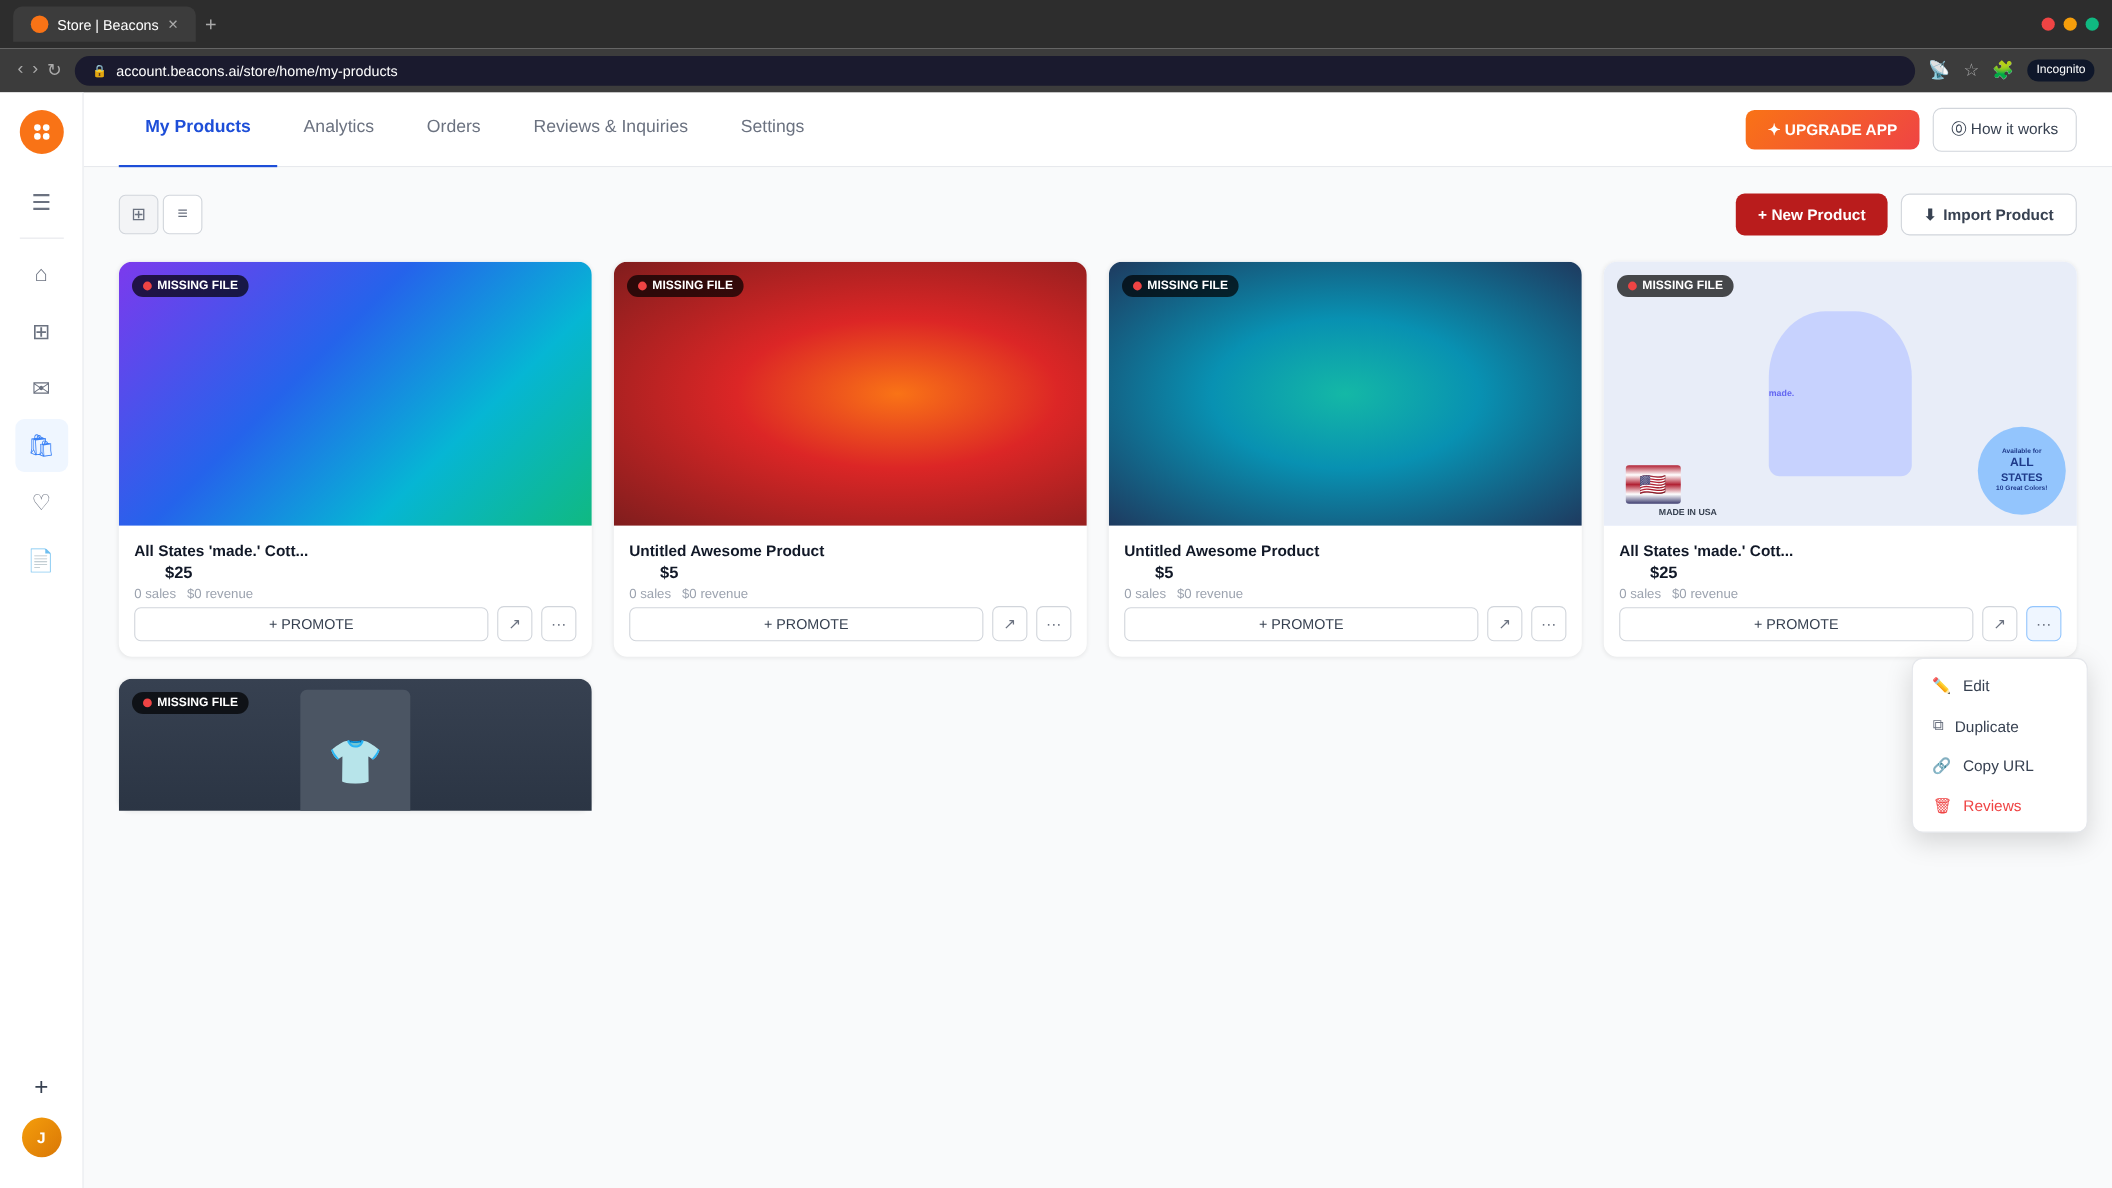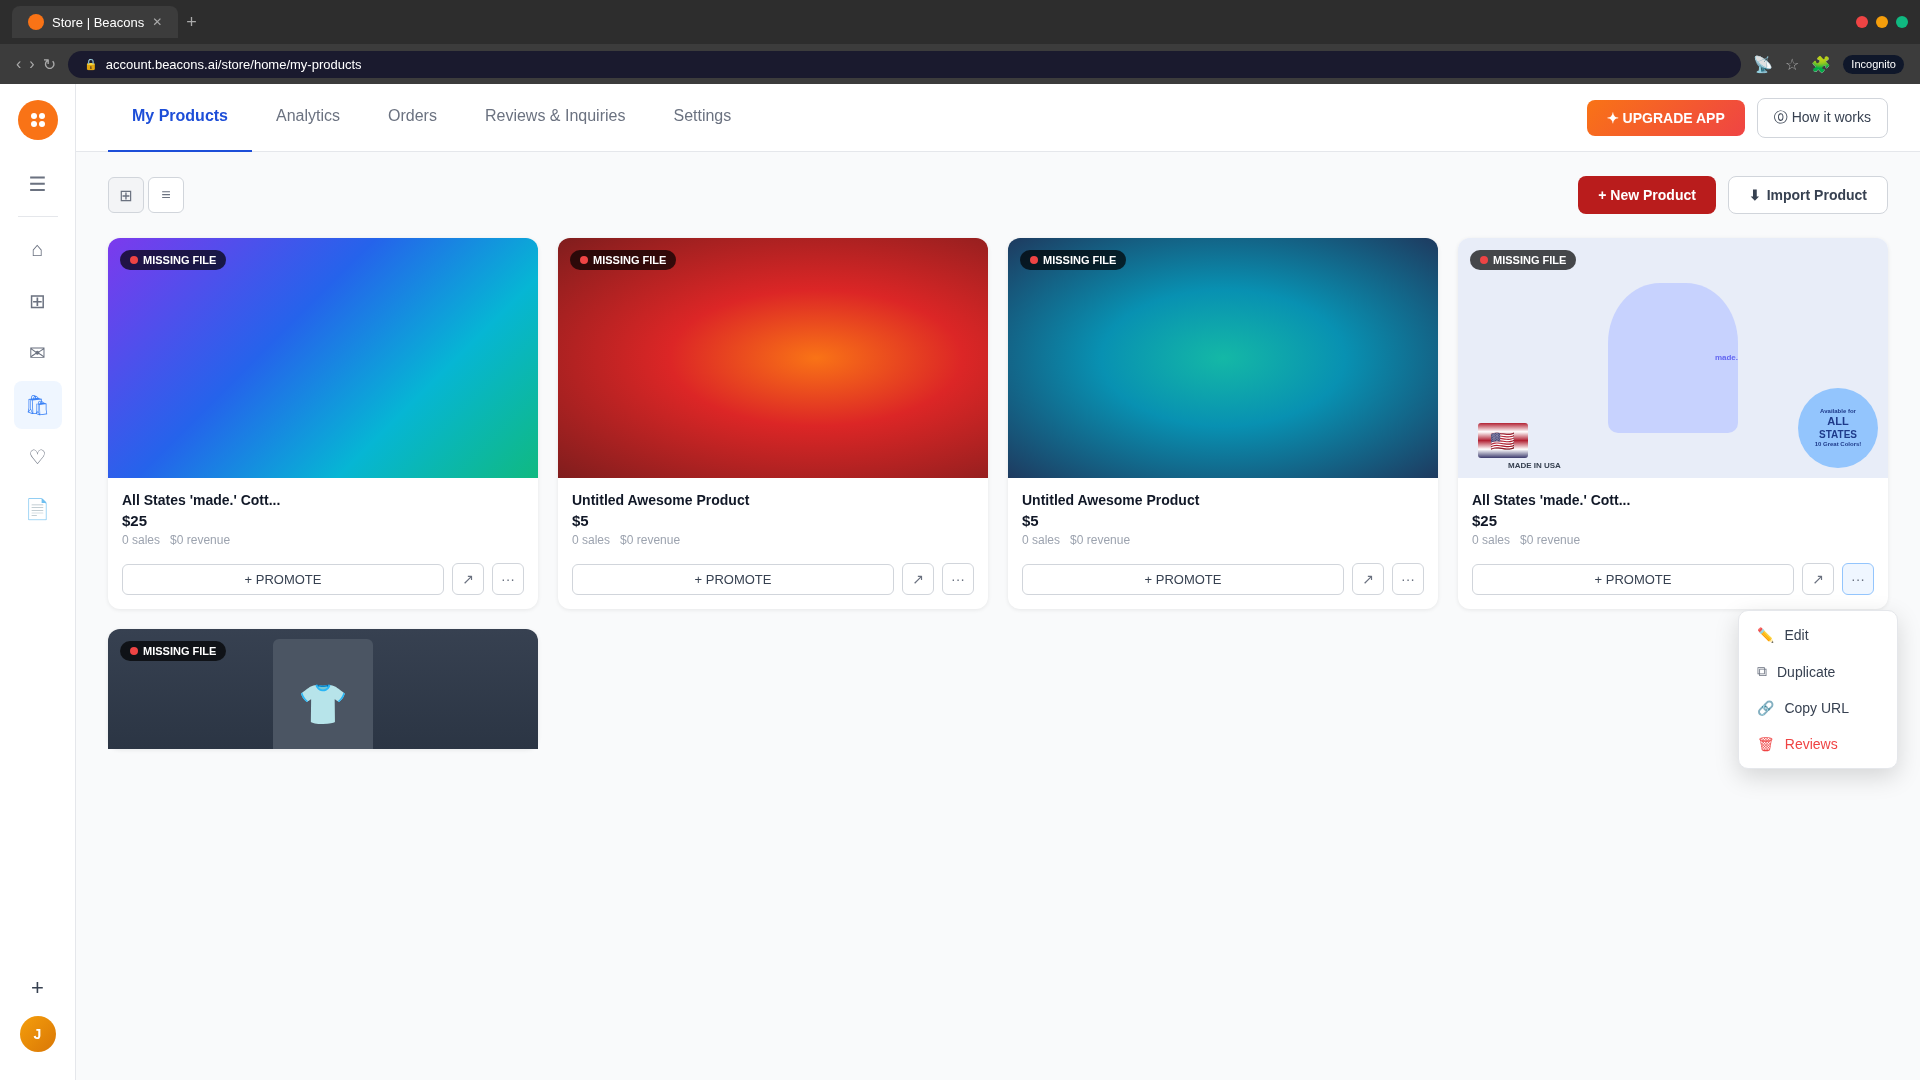--- a/index.html
+++ b/index.html
@@ -303,25 +303,26 @@
       margin-bottom: 4px;
       white-space: nowrap;
       overflow: hidden;
       text-overflow: ellipsis;
     }
     .product-price {
       font-size: 15px;
       font-weight: 700;
       color: #111827;
       margin-bottom: 4px;
+      margin-left: 28px;
     }
     .product-stats {
       font-size: 12px;
       color: #9ca3af;
-      margin-bottom: 16px;
+      margin-bottom: 4px;
     }
     .product-actions {
       display: flex;
       align-items: center;
       gap: 8px;
     }
     .promote-btn {
       flex: 1;
       background: #fff;
       border: 1px solid #d1d5db;
@@ -553,21 +554,21 @@
 
         <div class="product-card" style="position:relative;">
           <div class="product-image bg-onesie">
 
             <div style="width:100%;height:100%;background:#e8edf8;display:flex;align-items:center;justify-content:center;position:relative;">
 
               <div style="position:absolute;bottom:20px;left:20px;width:50px;height:35px;background:linear-gradient(180deg,#b22234,#fff,#b22234,#fff,#3c3b6e);border-radius:3px;display:flex;align-items:center;justify-content:center;">
                 <span style="font-size:20px;">🇺🇸</span>
               </div>
 
-              <div style="width:130px;height:150px;background:#c7d2fe;border-radius:40% 40% 10px 10px;display:flex;align-items:center;justify-content:flex-end;position:relative;">
+              <div style="width:130px;height:150px;background:#c7d2fe;border-radius:40% 40% 10px 10px;display:flex;align-items:center;justify-content:flex-start;position:relative;">
                 <div style="text-align:center;font-size:10px;font-weight:700;color:#4338ca;line-height:1.2;">
                   <div style="font-size:8px;color:#6366f1;">made.</div>
                 </div>
               </div>
 
               <div style="position:absolute;bottom:10px;right:10px;width:80px;height:80px;background:#93c5fd;border-radius:50%;display:flex;align-items:center;justify-content:center;text-align:center;">
                 <div style="font-size:7px;font-weight:800;color:#1e3a8a;line-height:1.2;">
                   <div style="font-size:6px;">Available for</div>
                   <div style="font-size:11px;">ALL</div>
                   <div style="font-size:10px;">STATES</div>

